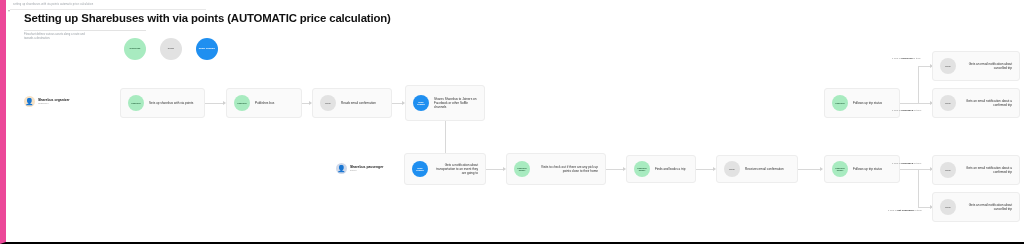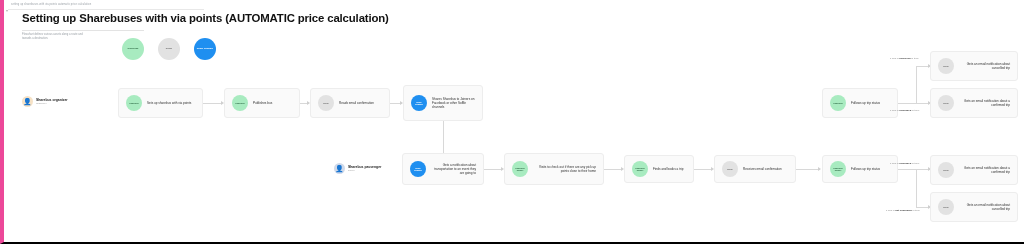--- a/index.html
+++ b/index.html
@@ -5,21 +5,21 @@
   html,body{margin:0;padding:0;}
   body{
     width:1024px;height:244px;overflow:hidden;
     background:#ffffff;
     font-family:"Liberation Sans", sans-serif;
     color:#1b1b1b;
   }
   #canvas{
     position:relative;width:1024px;height:244px;
     background:#ffffff;
-    border-left:4px solid #ec4899;
+    border-left:6px solid #ec4899;
     border-bottom:2px solid #000;
     box-sizing:border-box;
   }
   
   .topbar{
     position:absolute;left:4px;top:0px;width:196px;height:9px;
     background:#ffffff;border-bottom:1px solid #e8e8e8;
     overflow:hidden;
   }
   .topbar-text{

